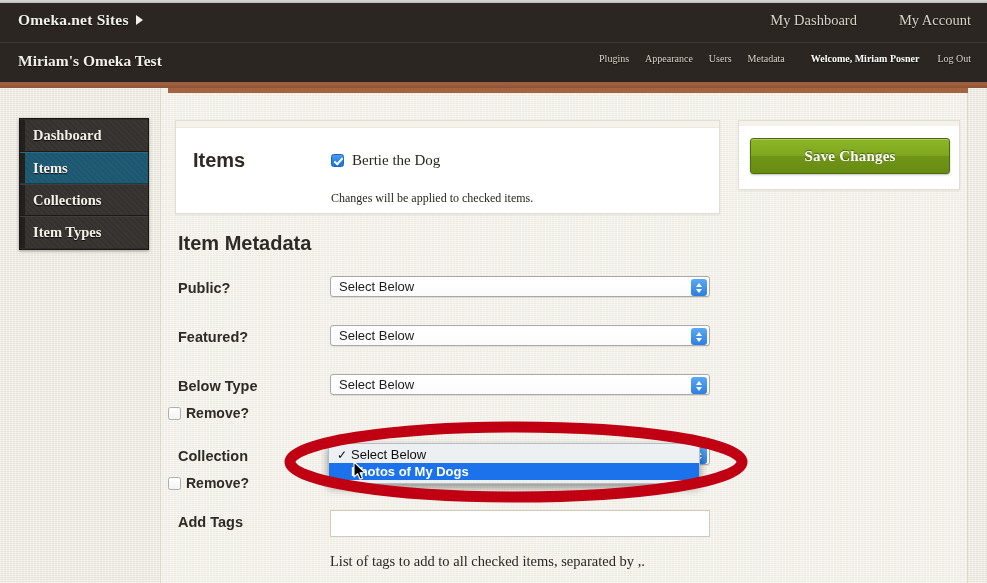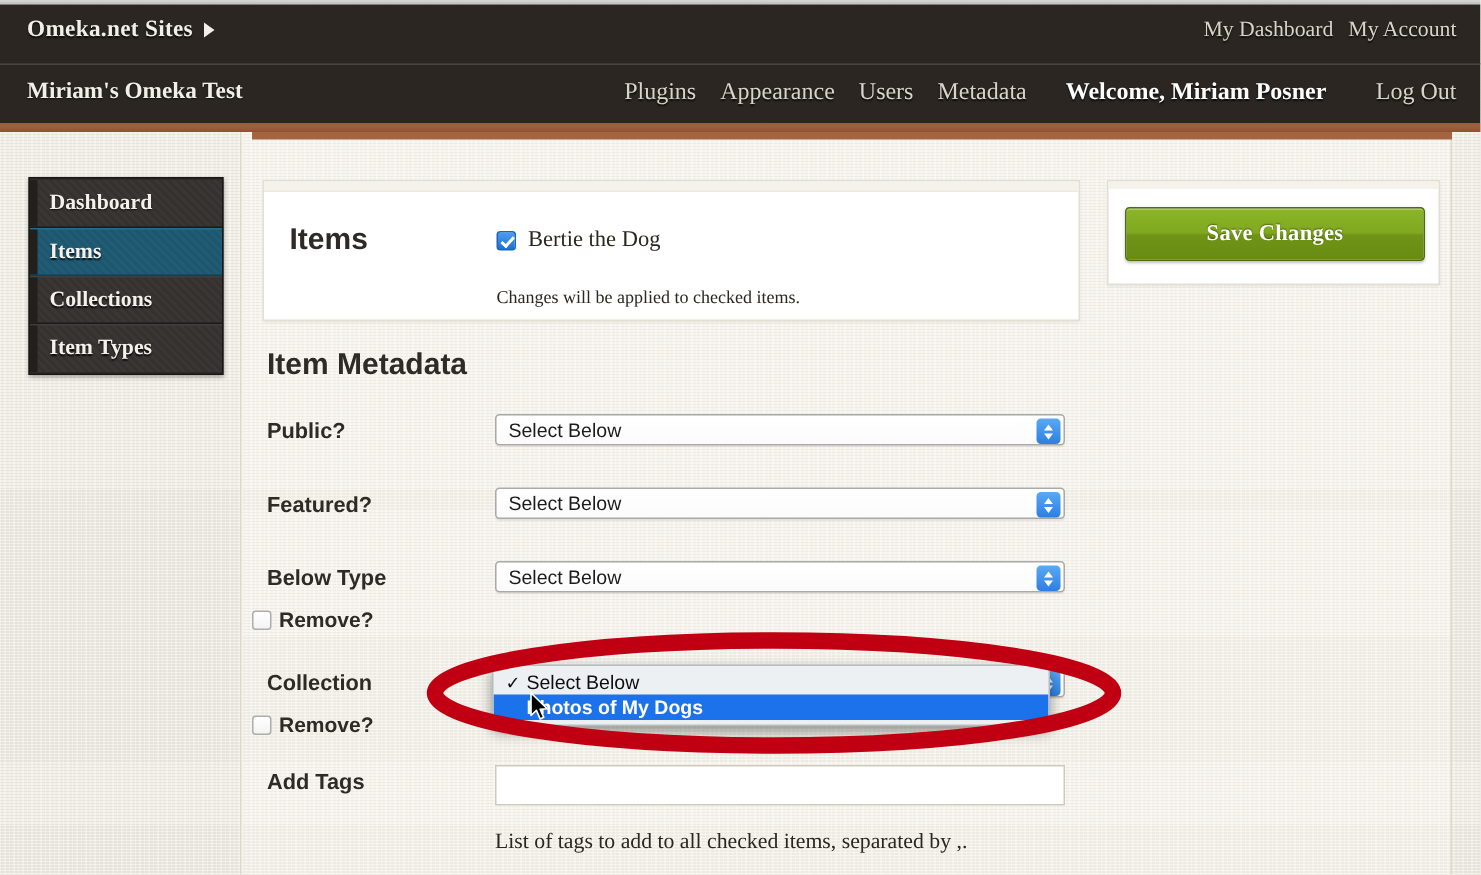--- a/index.html
+++ b/index.html
@@ -66,21 +66,21 @@
     display: inline-block;
     width: 0; height: 0;
     border-left: 7px solid #f2efe9;
     border-top: 5px solid transparent;
     border-bottom: 5px solid transparent;
   }
 
   .hdr-top-right {
     position: absolute;
     right: 16px; top: 12px;
-    display: flex; gap: 10px;
+    display: flex; gap: 42px;
   }
   .hdr-top-right a {
     color: #d9d4cb;
     font-size: 14.5px;
     text-decoration: none;
     text-shadow: 0 1px 1px rgba(0,0,0,.7);
   }
 
   .site-title {
     position: absolute;
@@ -91,29 +91,29 @@
     text-shadow: 0 1px 1px rgba(0,0,0,.7);
   }
 
   .main-nav {
     position: absolute;
     right: 16px; top: 53px;
     display: flex; align-items: baseline; gap: 16px;
   }
   .main-nav a {
     color: #d9d4cb;
-    font-size: 16px;
+    font-size: 10px;
     text-decoration: none;
     text-shadow: 0 1px 1px rgba(0,0,0,.7);
   }
   .main-nav a.welcome {
     color: #ffffff;
     font-weight: bold;
     margin-left: 10px;
-    margin-right: 17px;
+    margin-right: 2px;
   }
 
   
   #sidenav {
     position: absolute;
     left: 19px; top: 118px;
     width: 130px;
     background: #2e2b28;
     border: 1px solid #1a1816;
     box-shadow: 0 1px 3px rgba(0,0,0,.35);

